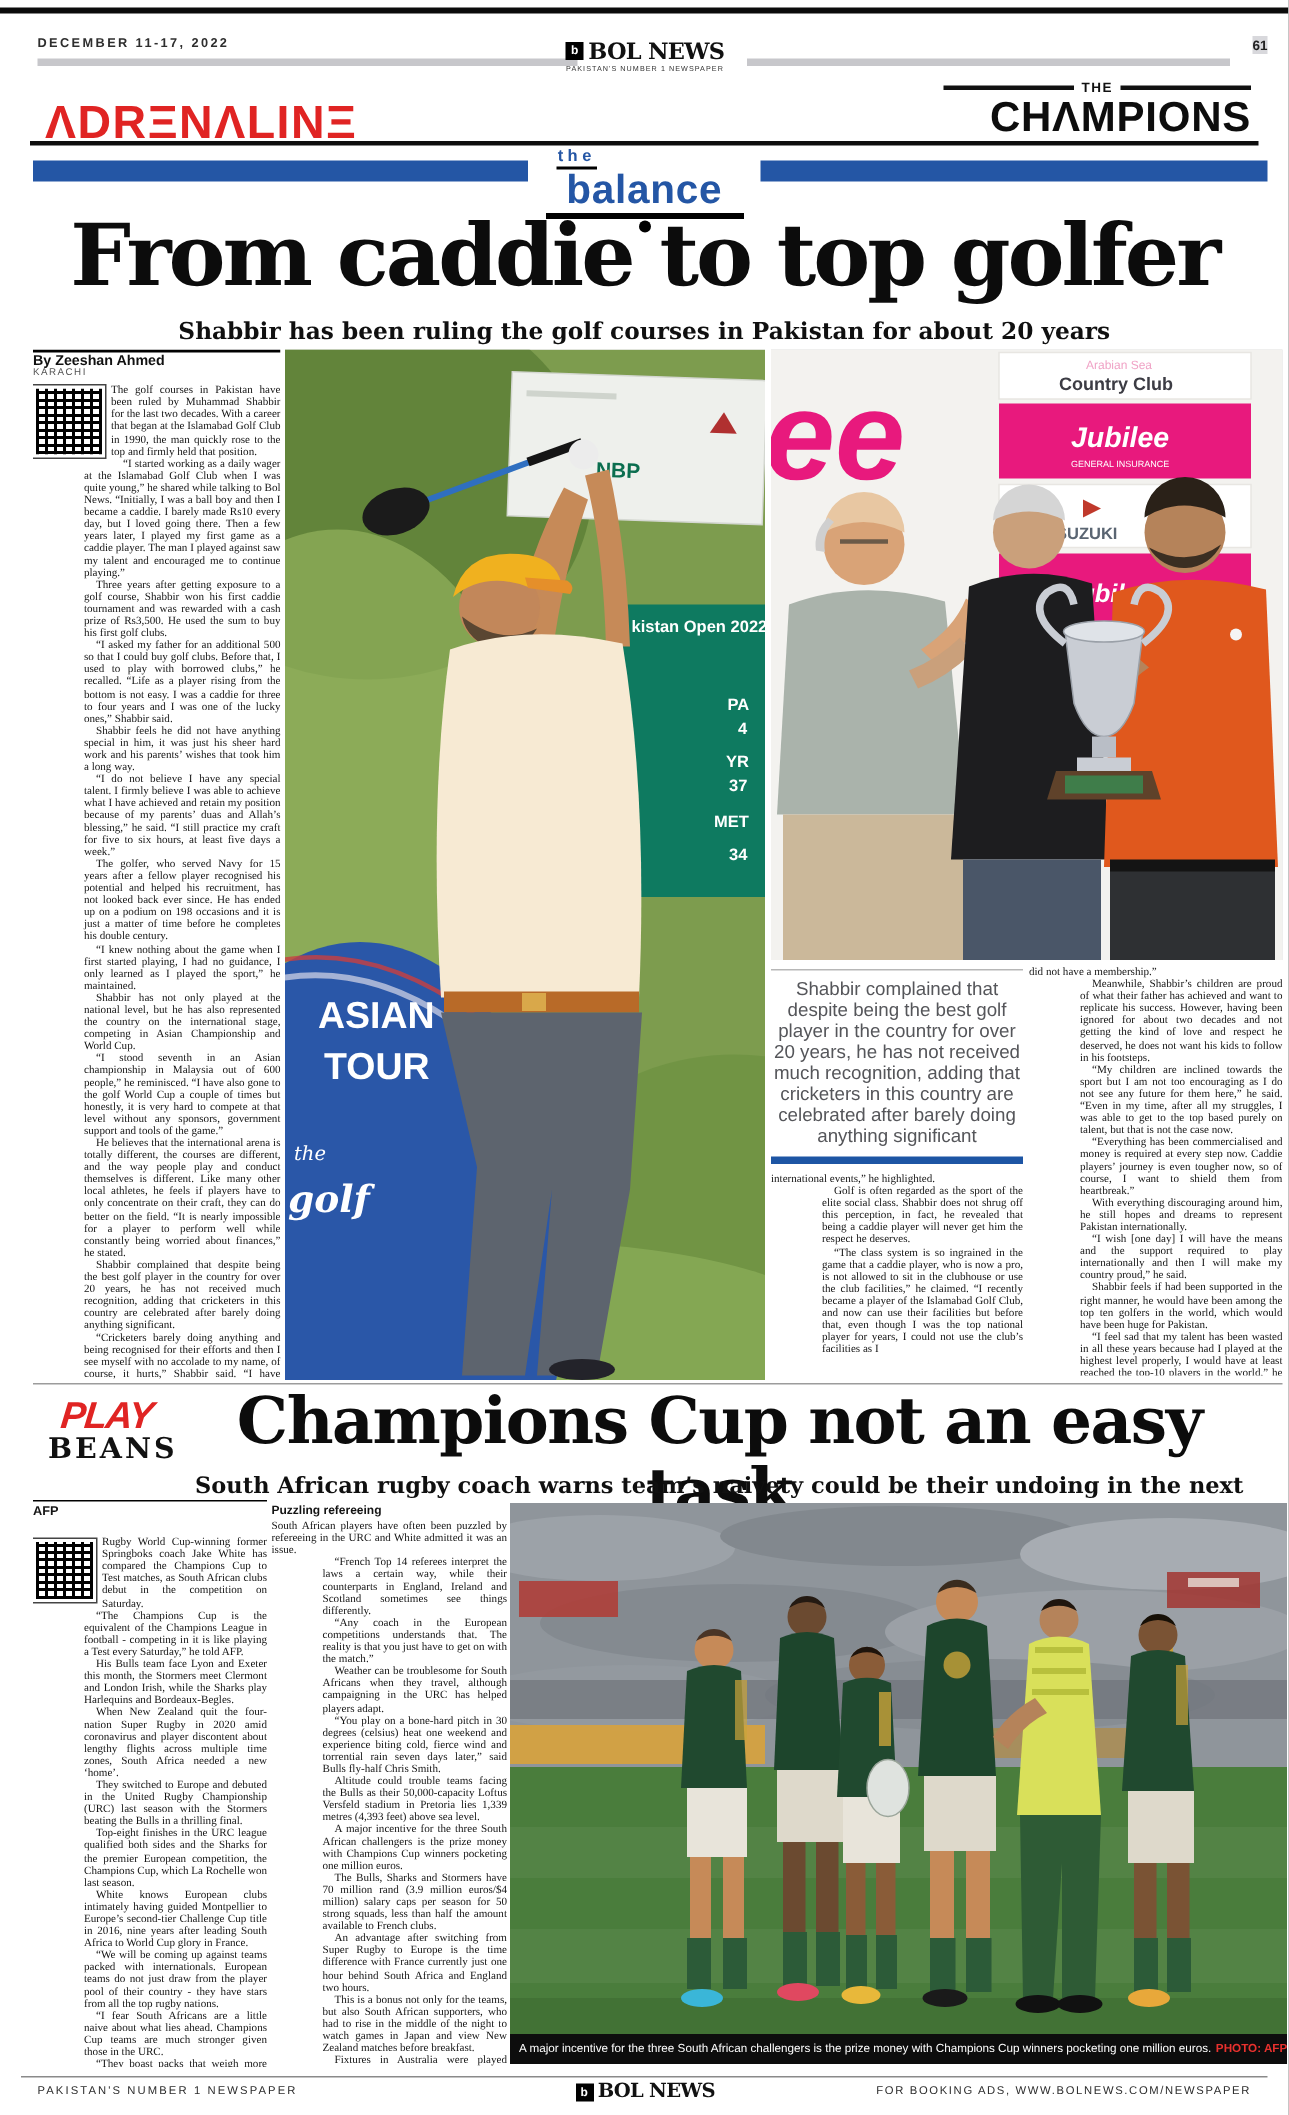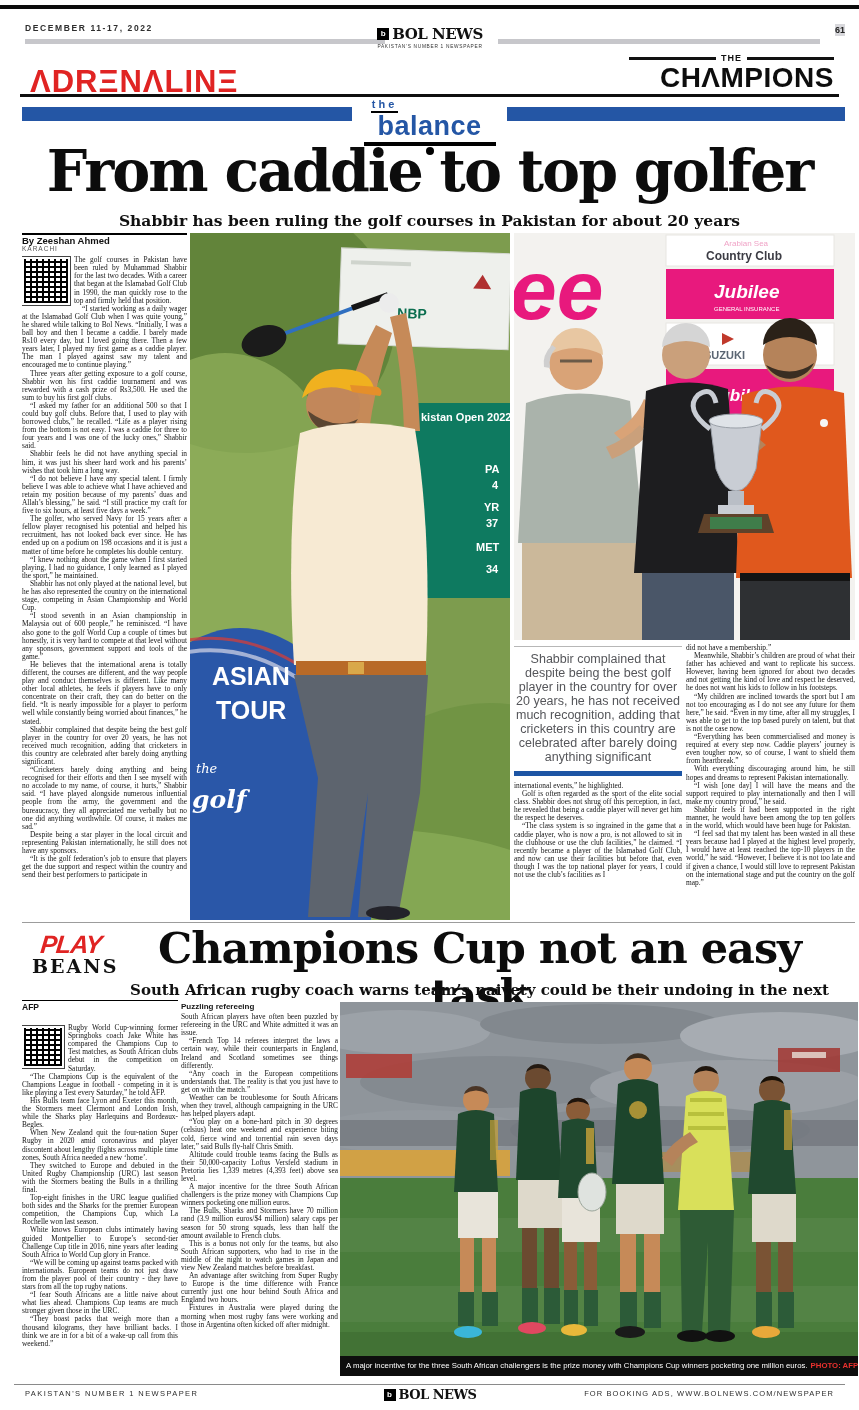--- a/index.html
+++ b/index.html
@@ -40,21 +40,21 @@
             letter-spacing:0.5px;text-transform:lowercase;margin-top:0;}
   .bal-under{width:132px;height:3.5px;background:#000;margin:2px auto 0;}
   .bal-dot{width:8px;height:8px;border-radius:50%;background:#000;margin:1px auto 0;}
   
   .headline1{left:20px;right:20px;top:141px;text-align:center;font-family:"DejaVu Serif",serif;
              font-weight:bold;font-size:57px;letter-spacing:-2px;color:#0c0c0c;line-height:1.05;}
   .subhead1{left:20px;right:20px;top:211px;text-align:center;font-family:"DejaVu Serif",serif;
             font-weight:bold;font-size:15.5px;color:#101010;}
   .bodytext{font-size:7.4px;line-height:8.1px;text-align:justify;color:#141414;}
   .bodytext p{margin:0;}
-  .bodytext p + p{text-indent:8px;}
+  .bodytext p + p{text-indent:8px;margin-left:34px;}
   .col1{left:22px;top:233px;width:165px;height:686px;overflow:hidden;}
   .byline-block{border-top:2px solid #000;padding-top:2px;margin-bottom:3px;font-family:"Liberation Sans",sans-serif;}
   .byline{font-size:9.5px;font-weight:bold;color:#111;}
   .loc{font-size:6.5px;letter-spacing:1px;color:#555;}
   .qr{float:left;width:44px;height:44px;margin:1px 4px 1px 0;border:2px solid #fff;outline:1px solid #444;
       background:
         repeating-linear-gradient(0deg,#000 0 2px,rgba(255,255,255,0) 2px 5px),
         repeating-linear-gradient(90deg,#000 0 2px,#fff 2px 6px);}
   .qr.small{width:38px;height:38px;margin:2px 4px 0 0;}
   .photo{overflow:hidden;background:#ddd;}
@@ -326,22 +326,22 @@
     <div class="puzz-head">Puzzling refereeing</div>
     <div>
         <p>South African players have often been puzzled by refereeing in the URC and White admitted it was an issue.</p>
         <p>“French Top 14 referees interpret the laws a certain way, while their counterparts in England, Ireland and Scotland sometimes see things differently.</p>
         <p>“Any coach in the European competitions understands that. The reality is that you just have to get on with the match.”</p>
         <p>Weather can be troublesome for South Africans when they travel, although campaigning in the URC has helped players adapt.</p>
         <p>“You play on a bone-hard pitch in 30 degrees (celsius) heat one weekend and experience biting cold, fierce wind and torrential rain seven days later,” said Bulls fly-half Chris Smith.</p>
         <p>Altitude could trouble teams facing the Bulls as their 50,000-capacity Loftus Versfeld stadium in Pretoria lies 1,339 metres (4,393 feet) above sea level.</p>
         <p>A major incentive for the three South African challengers is the prize money with Champions Cup winners pocketing one million euros.</p>
         <p>The Bulls, Sharks and Stormers have 70 million rand (3.9 million euros/$4 million) salary caps per season for 50 strong squads, less than half the amount available to French clubs.</p>
+        <p>An advantage after switching from Super Rugby to Europe is the time difference with France currently just one hour behind South Africa and England two hours.</p>
         <p>This is a bonus not only for the teams, but also South African supporters, who had to rise in the middle of the night to watch games in Japan and view New Zealand matches before breakfast.</p>
-        <p>An advantage after switching from Super Rugby to Europe is the time difference with France currently just one hour behind South Africa and England two hours.</p>
         <p>Fixtures in Australia were played during the morning when most rugby fans were working and those in Argentina often kicked off after midnight.</p>
       </div>
   </div>
 
   <div class="abs photo rugby-photo">
     <svg width="518" height="354" viewBox="0 0 518 354" xmlns="http://www.w3.org/2000/svg">
       <rect width="518" height="176" fill="#8f959b"></rect>
       <g opacity="0.6">
         <ellipse cx="60" cy="30" rx="90" ry="22" fill="#a6abb1"></ellipse>
         <ellipse cx="260" cy="22" rx="120" ry="20" fill="#7a8086"></ellipse>

